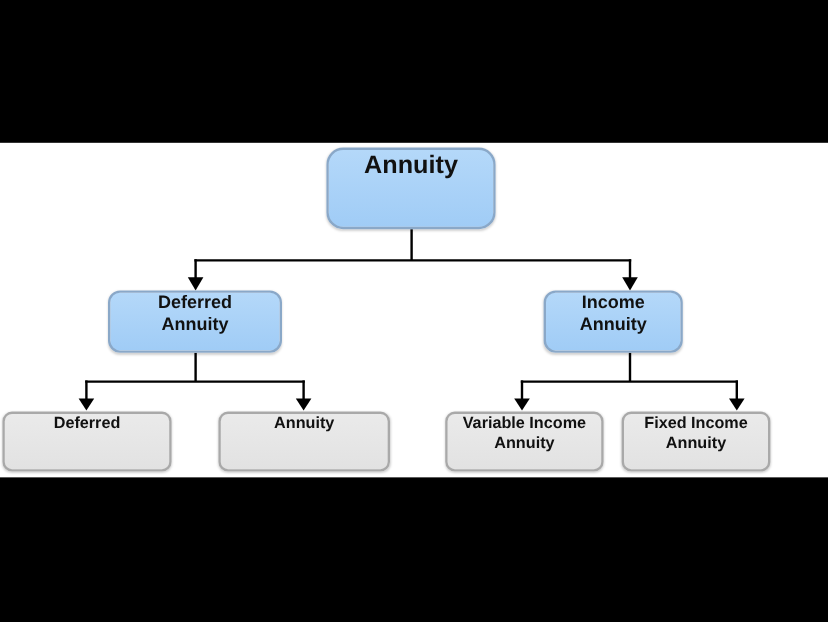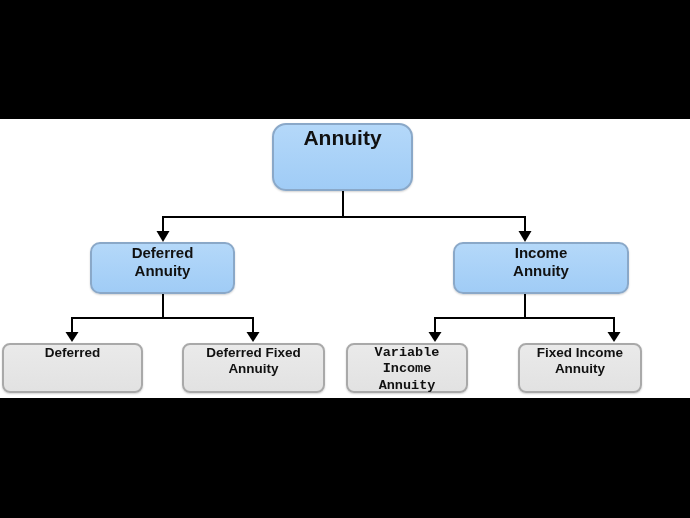--- a/index.html
+++ b/index.html
@@ -44,25 +44,25 @@
     background:linear-gradient(180deg,var(--node-blue-fill-top),var(--node-blue-fill));
     border:2px solid var(--node-blue-border);
   }
   .node.gray{
     background:linear-gradient(180deg,var(--node-gray-fill-top),var(--node-gray-fill));
     border:2px solid var(--node-gray-border);
   }
   .node.root{left:272px;top:123px;width:141px;height:68px;border-radius:14px;font-size:21px;}
   .node.l2{top:242px;width:145px;height:52px;border-radius:10px;font-size:15px;}
   .node.l2.deferred{left:90px;}
-  .node.l2.income{left:453px;width:176px;}
+  .node.l2.income{left:453px;width:116px;}
   .node.l3{top:343px;height:50px;border-radius:8px;font-size:13.5px;}
   .node.l3.n1{left:2px;width:141px;}
   .node.l3.n2{left:182px;width:143px;}
-  .node.l3.n3{left:346px;width:122px;font-family:Liberation Mono, monospace;}
+  .node.l3.n3{left:371px;width:132px;}
   .node.l3.n4{left:518px;width:124px;}
   .line{display:block;}
   svg .wire{stroke:var(--connector);stroke-width:2;fill:none;}
   svg .head{fill:var(--connector);stroke:none;}
 </style>
 </head>
 <body>
 
 <div class="stage">
 
@@ -109,21 +109,20 @@
   <div class="node blue l2 income">
     <span class="line">Income</span>
     <span class="line">Annuity</span>
   </div>
 
   <div class="node gray l3 n1">
     <span class="line">Deferred</span>
   </div>
 
   <div class="node gray l3 n2">
-    <span class="line">Deferred Fixed</span>
     <span class="line">Annuity</span>
   </div>
 
   <div class="node gray l3 n3">
     <span class="line">Variable Income</span>
     <span class="line">Annuity</span>
   </div>
 
   <div class="node gray l3 n4">
     <span class="line">Fixed Income</span>

